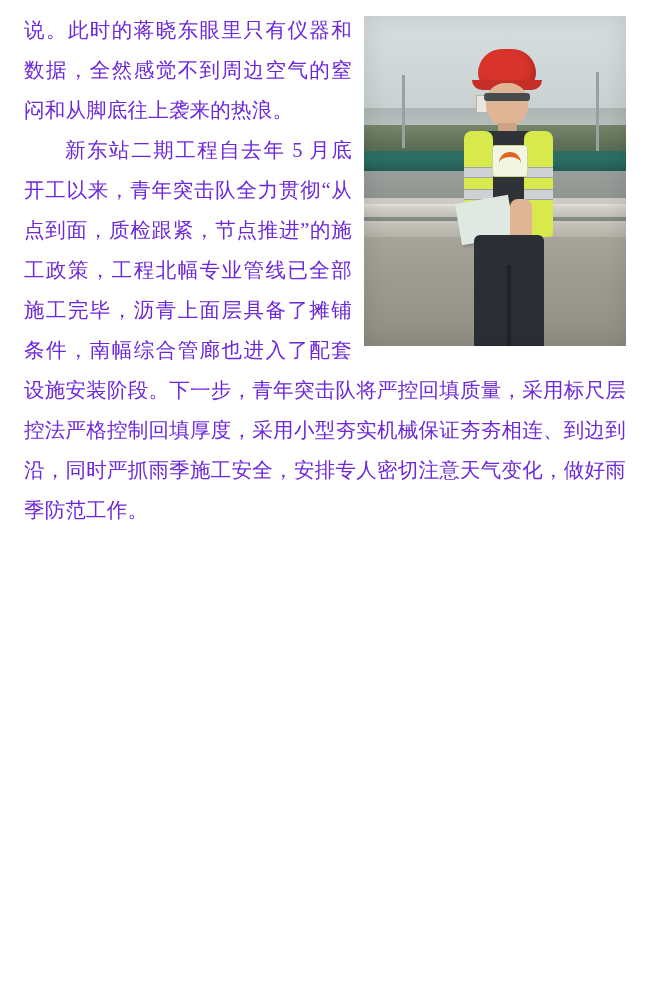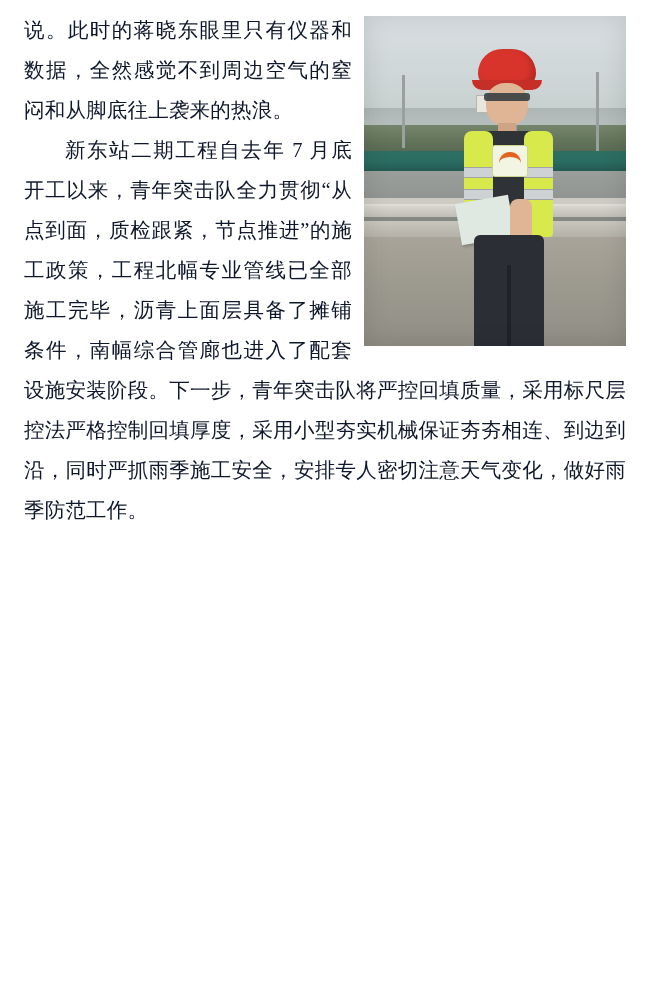--- a/index.html
+++ b/index.html
@@ -19,21 +19,21 @@
     position: relative;
     width: 650px;
     height: 990px;
     box-sizing: border-box;
     padding: 10px 24px 0 24px;
   }
 
   .article {
     font-size: 20.5px;
     line-height: 40px;
-    color: #0f172a;
+    color: #6d28d9;
     text-align: justify;
     text-justify: inter-ideograph;
     letter-spacing: 0.2px;
   }
 
   .para {
     margin: 0 0 0 0;
     text-indent: 2em;
   }
 
@@ -289,16 +289,16 @@
           <div class="paper"></div>
           <div class="arm"></div>
           <div class="pants"></div>
         </div>
 
         <div class="photo-vignette"></div>
       </div>
     </div>
 
     <p class="para noindent">说。此时的蒋晓东眼里只有仪器和数据，全然感觉不到周边空气的窒闷和从脚底往上袭来的热浪。</p>
-    <p class="para">新东站二期工程自去年 7 月底开工以来，青年突击队全力贯彻“从点到面，质检跟紧，节点推进”的施工政策，工程北幅专业管线已全部施工完毕，沥青上面层具备了摊铺条件，南幅综合管廊也进入了配套设施安装阶段。下一步，青年突击队将严控回填质量，采用标尺层控法严格控制回填厚度，采用小型夯实机械保证夯夯相连、到边到沿，同时严抓雨季施工安全，安排专人密切注意天气变化，做好雨季防范工作。</p>
+    <p class="para">新东站二期工程自去年 5 月底开工以来，青年突击队全力贯彻“从点到面，质检跟紧，节点推进”的施工政策，工程北幅专业管线已全部施工完毕，沥青上面层具备了摊铺条件，南幅综合管廊也进入了配套设施安装阶段。下一步，青年突击队将严控回填质量，采用标尺层控法严格控制回填厚度，采用小型夯实机械保证夯夯相连、到边到沿，同时严抓雨季施工安全，安排专人密切注意天气变化，做好雨季防范工作。</p>
 
   </div>
 </div>
 
 </body></html>

